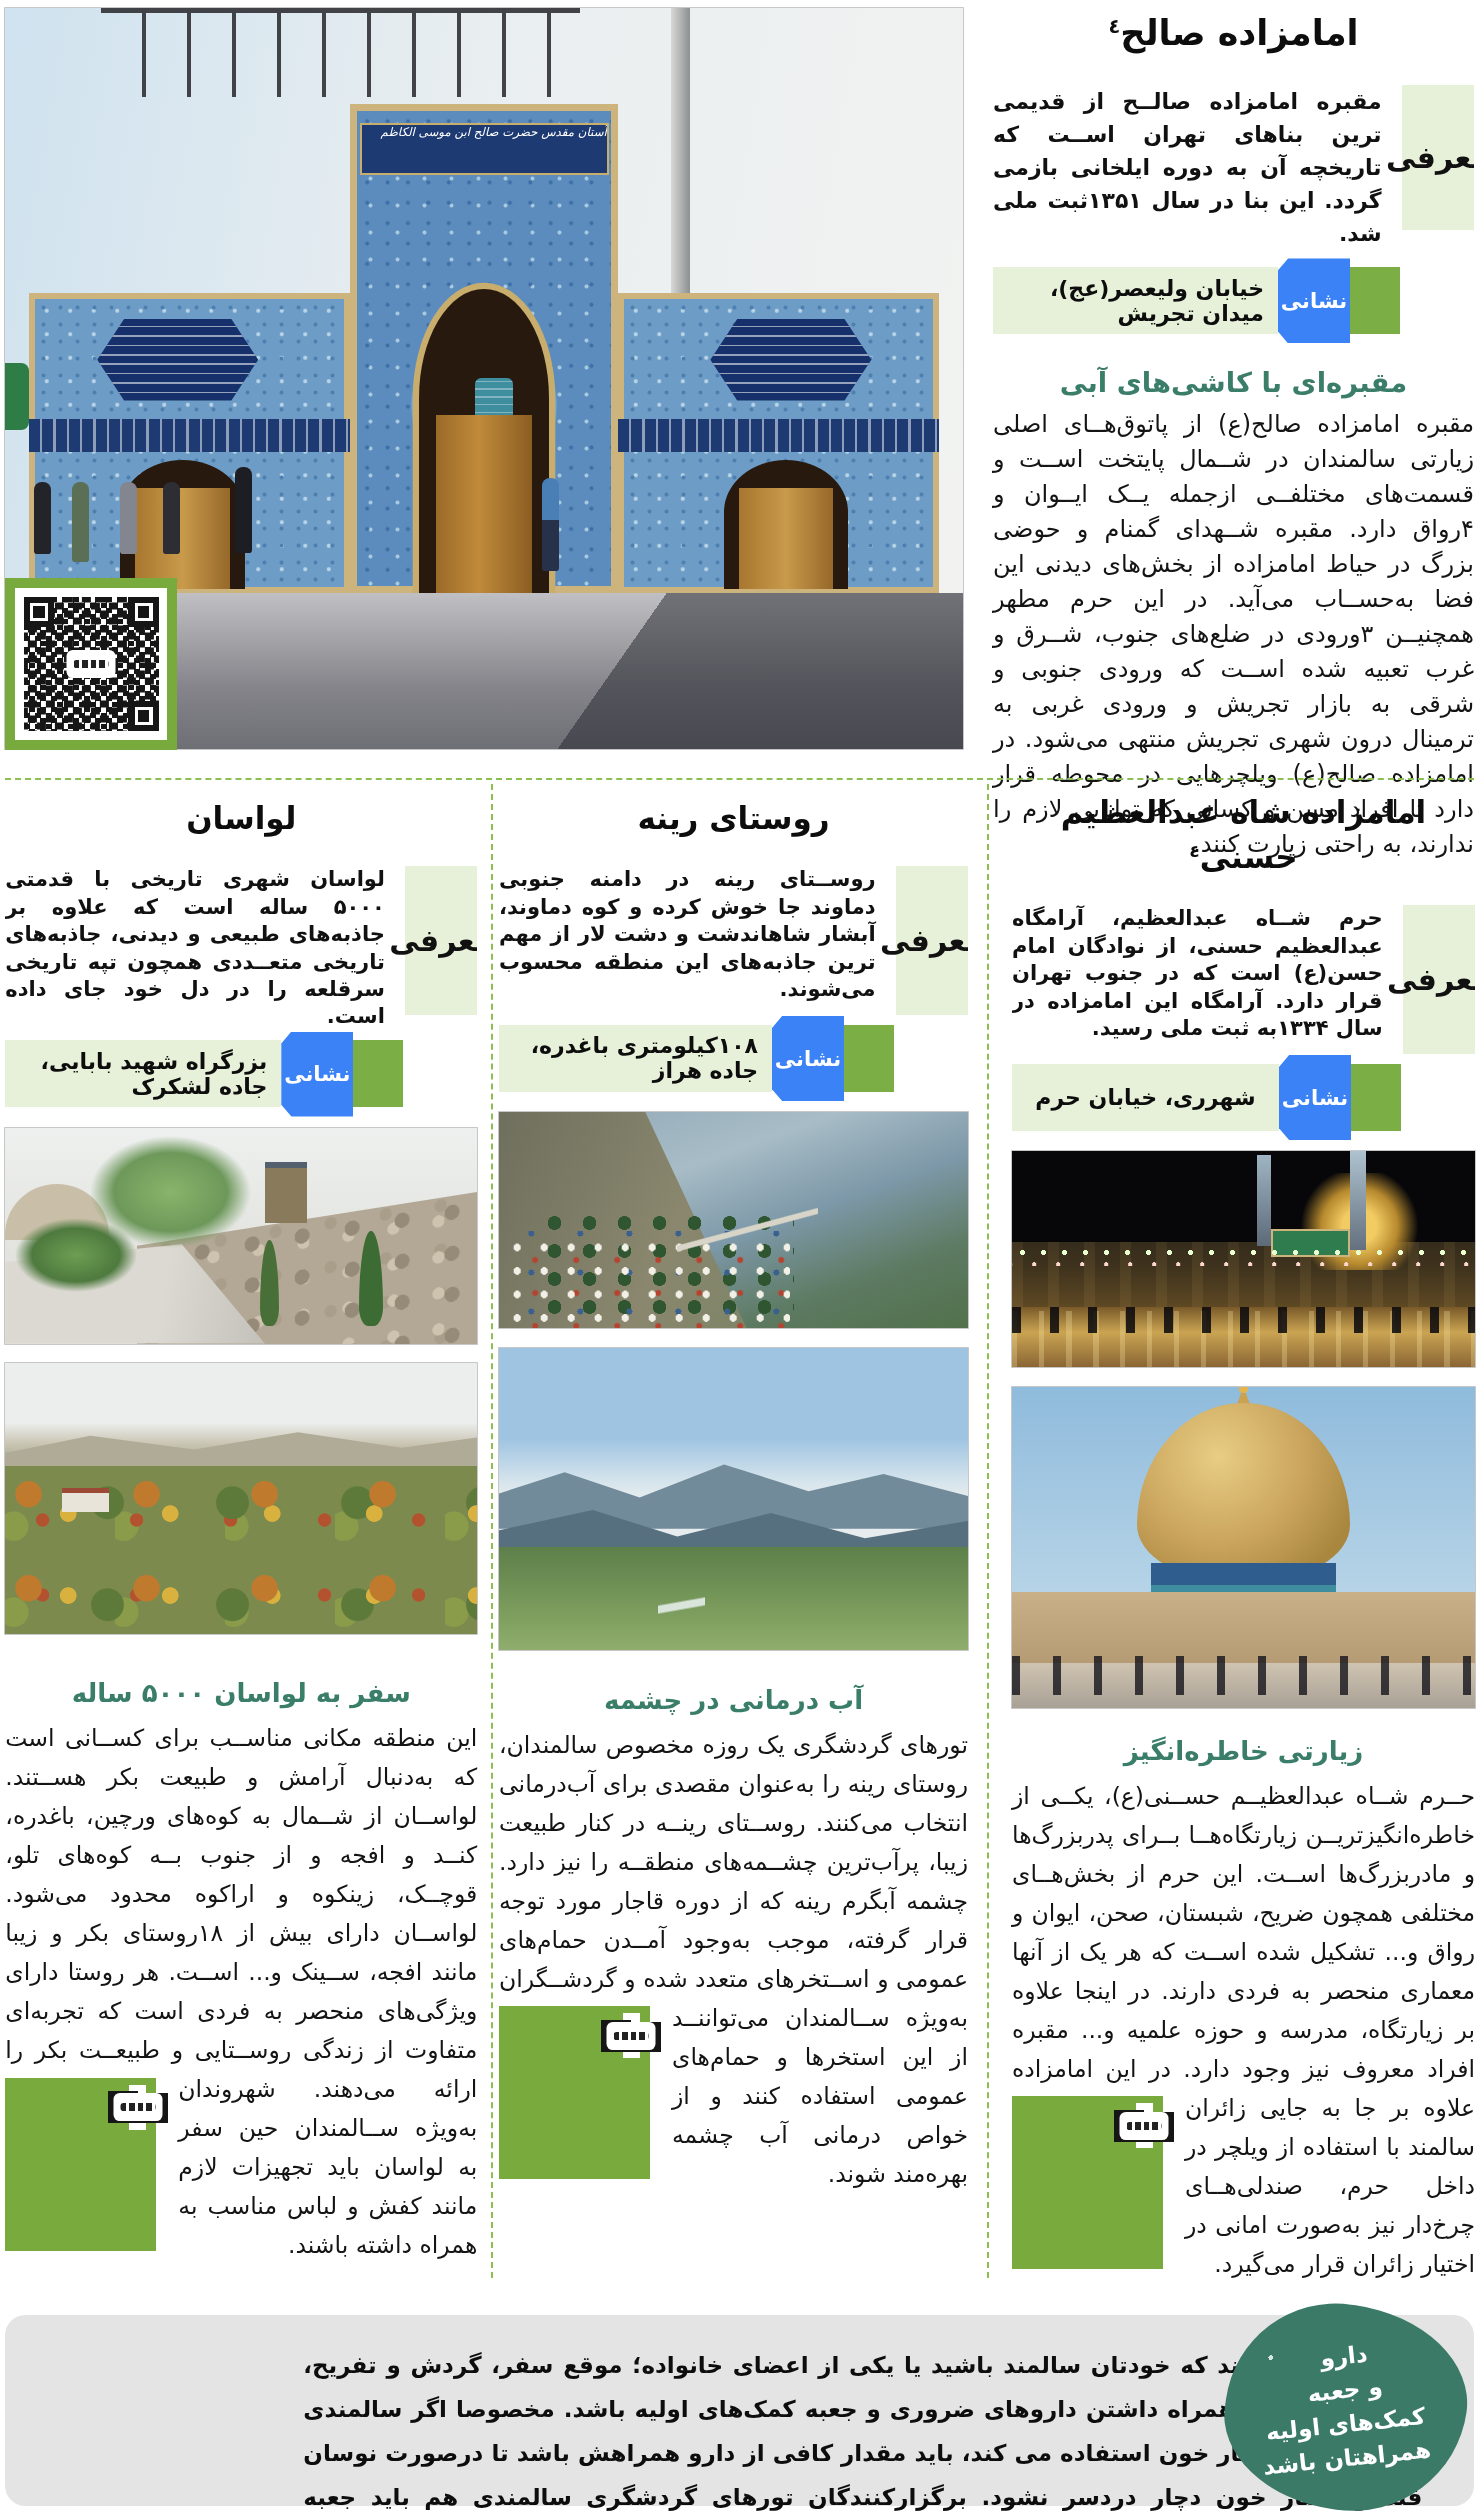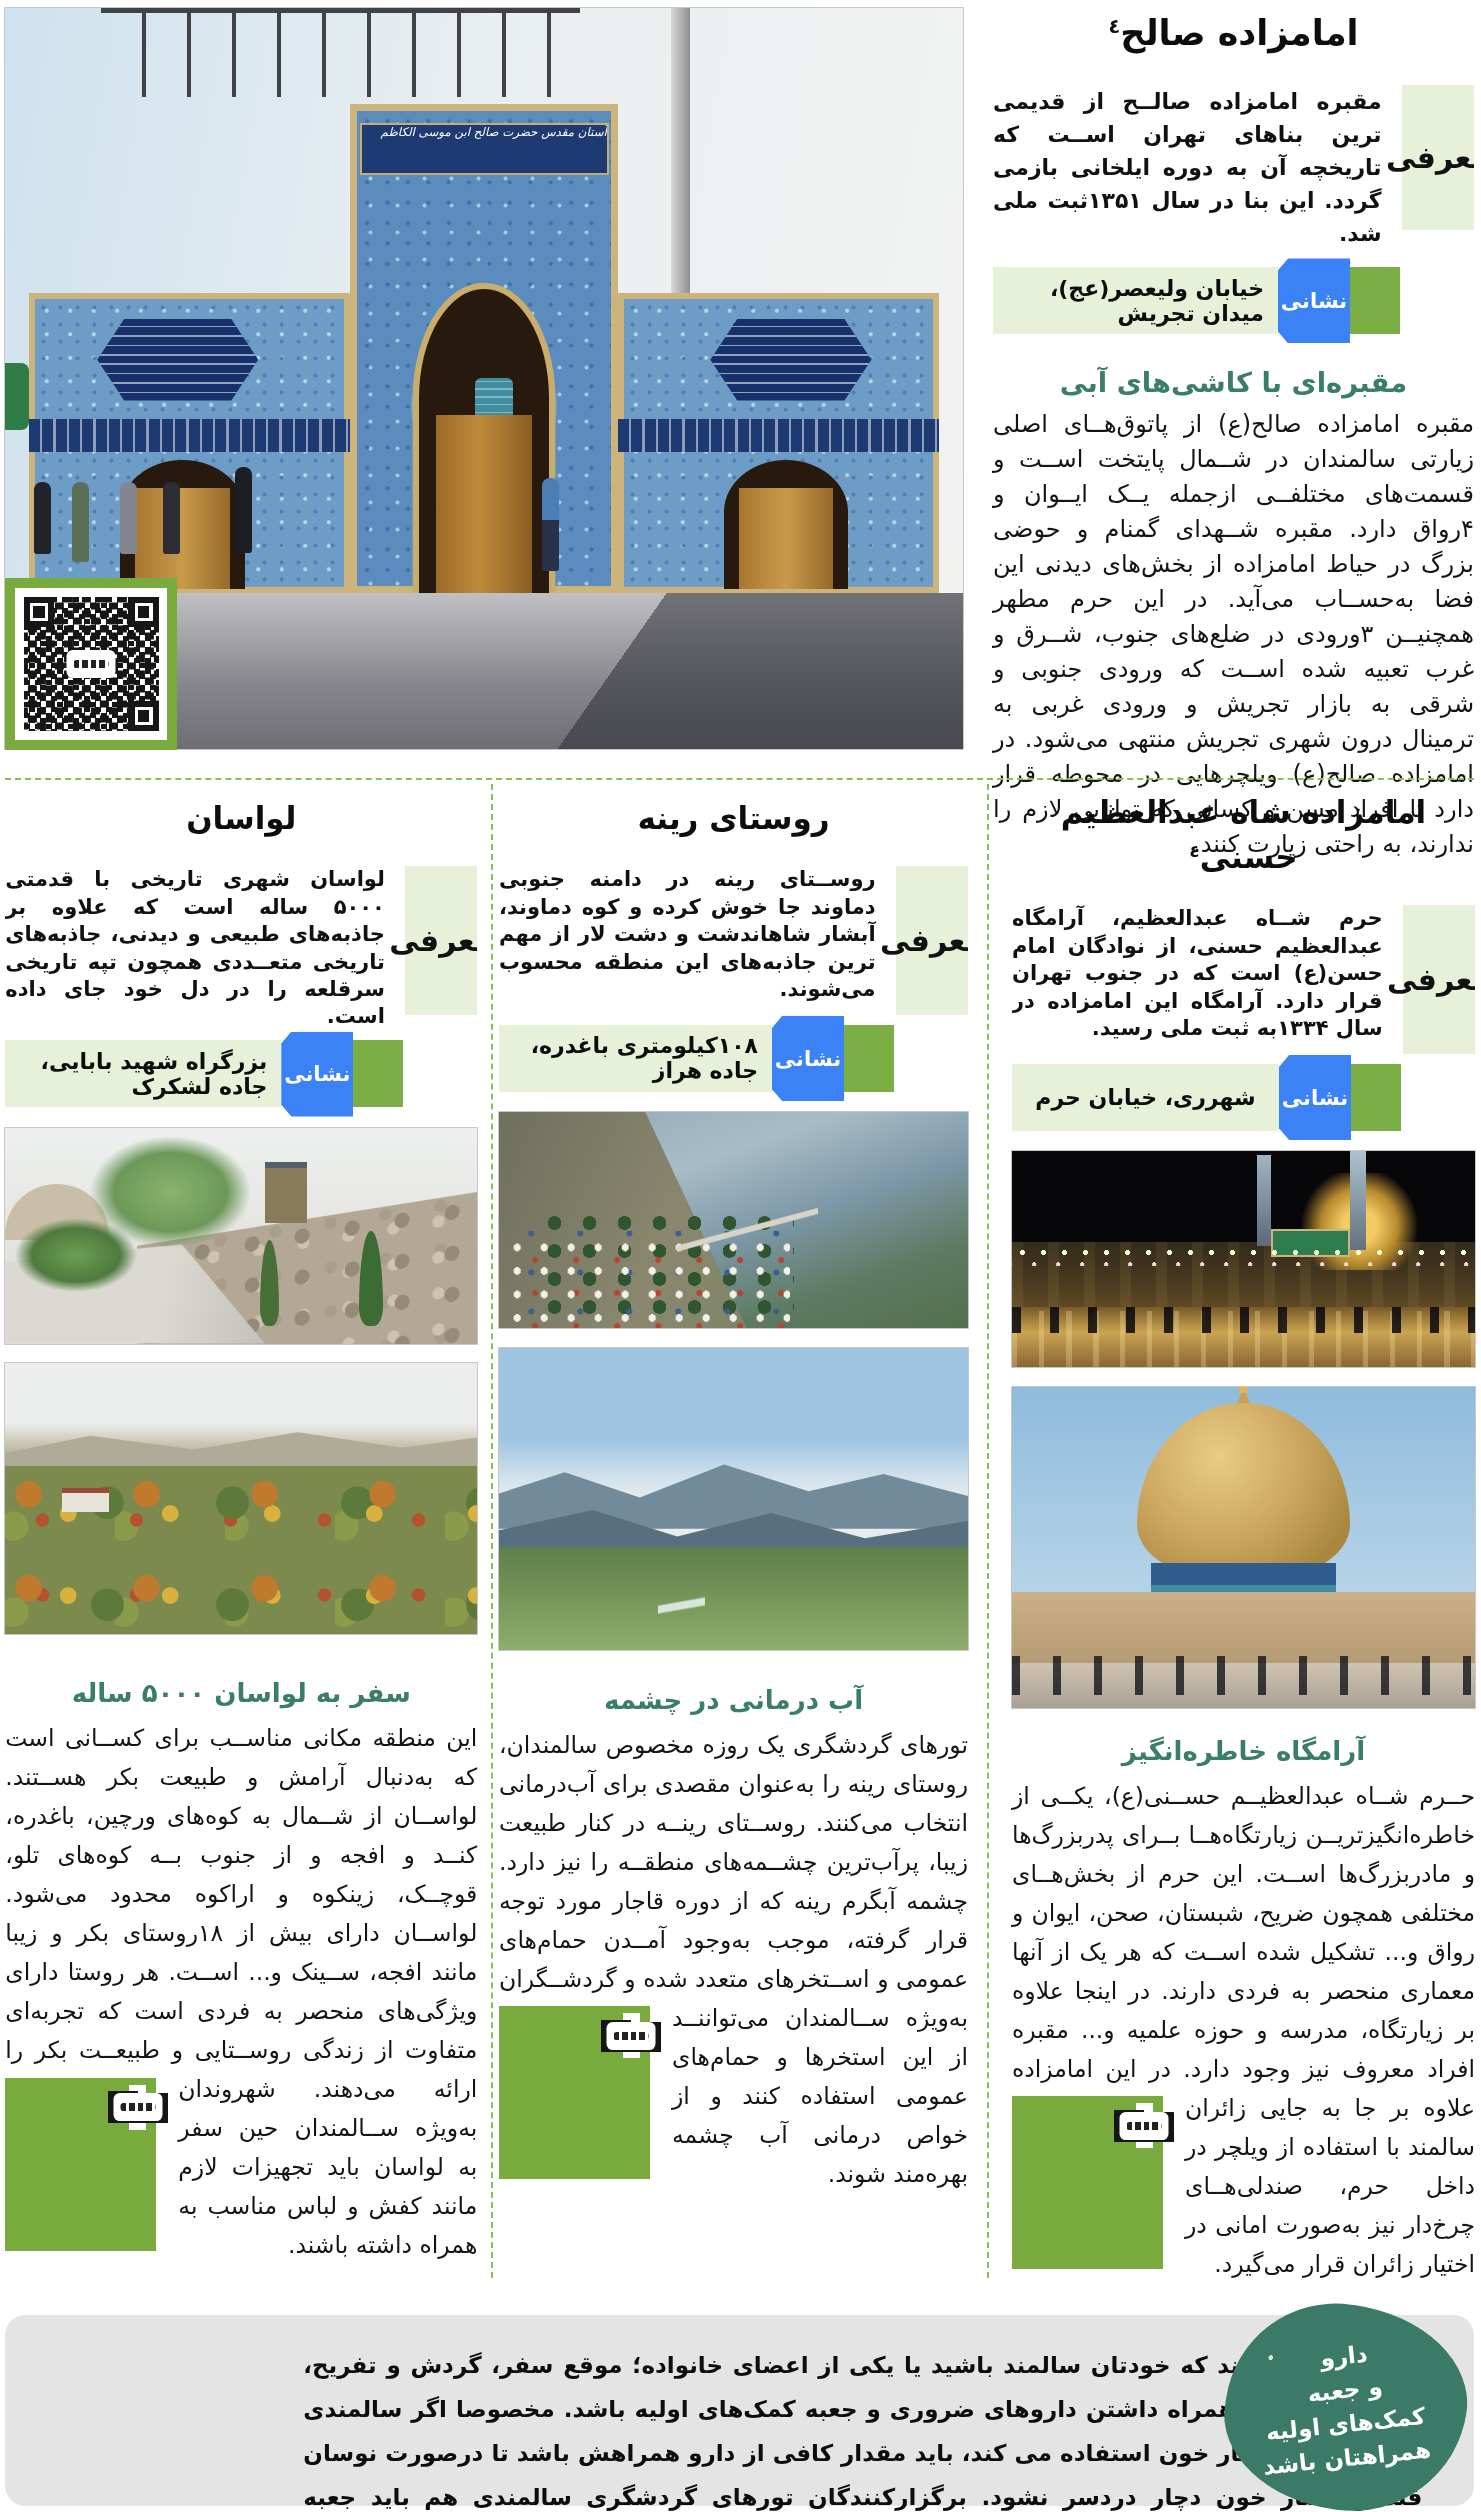--- a/index.html
+++ b/index.html
@@ -323,21 +323,21 @@
     </div>
     <div class="photo row2 ph-dome">
       <i class="tip"></i>
         <i class="fin"></i>
         <i class="bulb"></i>
         <i class="drum"></i>
       <i class="row"></i>
         <i class="yard"></i>
         <i class="ppl"></i>
     </div>
-    <h3 class="subhead">آرامگاه خاطره‌انگیز</h3>
+    <h3 class="subhead">زیارتی خاطره‌انگیز</h3>
     <p class="body-text">
       <span>حــرم شــاه عبدالعظیــم حســنی(ع)، یکــی از خاطره‌انگیزتریــن زیارتگاه‌هــا بــرای پدربزرگ‌ها و مادربزرگ‌ها اســت. این حرم از بخش‌هــای مختلفی همچون ضریح، شبستان، صحن، ایوان و رواق و... تشکیل شده اســت که هر یک از آنها معماری منحصر به فردی دارند. در اینجا علاوه بر زیارتگاه، مدرسه و حوزه علمیه و... مقبره افراد معروف نیز وجود دارد. در این امامزاده علاوه</span>
       <span class="qr qr-float"><span class="qr-inner"><i class="qr-px"></i><b class="f tl"></b><b class="f tr"></b><b class="f bl"></b><span class="qr-logo"></span></span></span>
       <span>بر جا به جایی زائران سالمند با استفاده از ویلچر در داخل حرم، صندلی‌هــای چرخ‌دار نیز به‌صورت امانی در اختیار زائران قرار می‌گیرد.</span>
     </p>
   </section>
 
   <section class="col col-mid">
     <h2 class="art-title"><span>روستای رینه</span><sup></sup></h2>
     <div class="intro">

